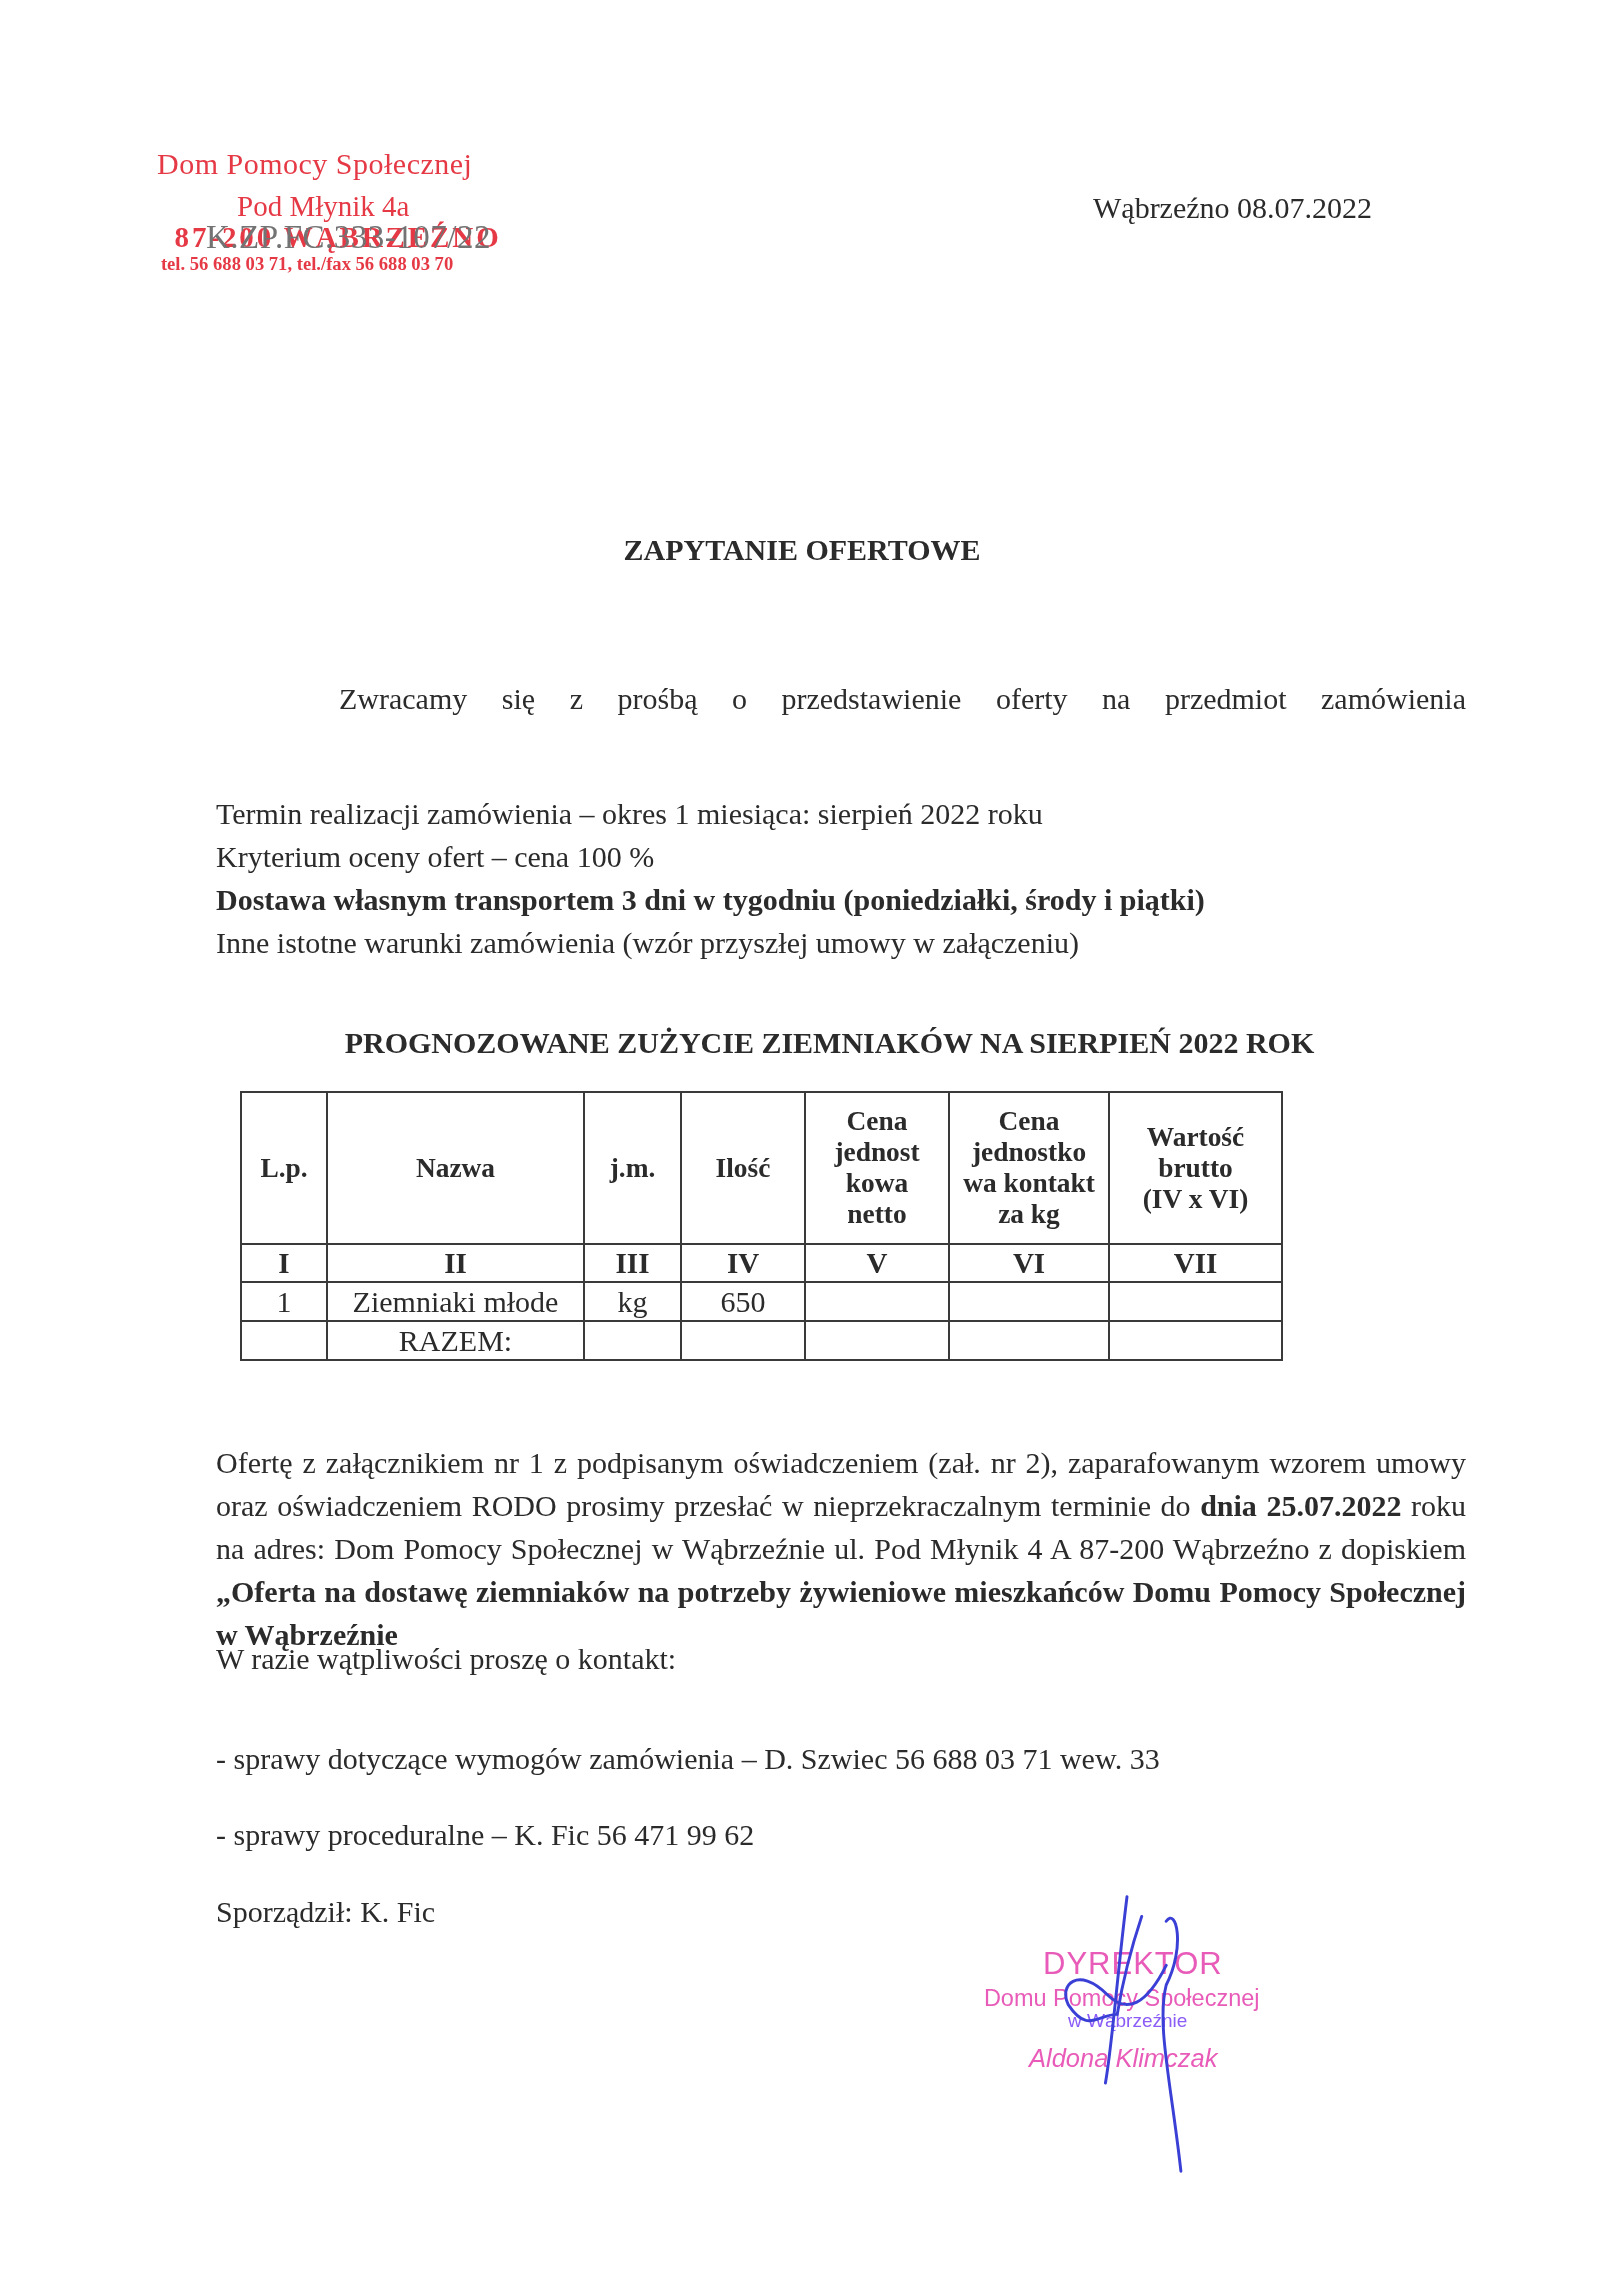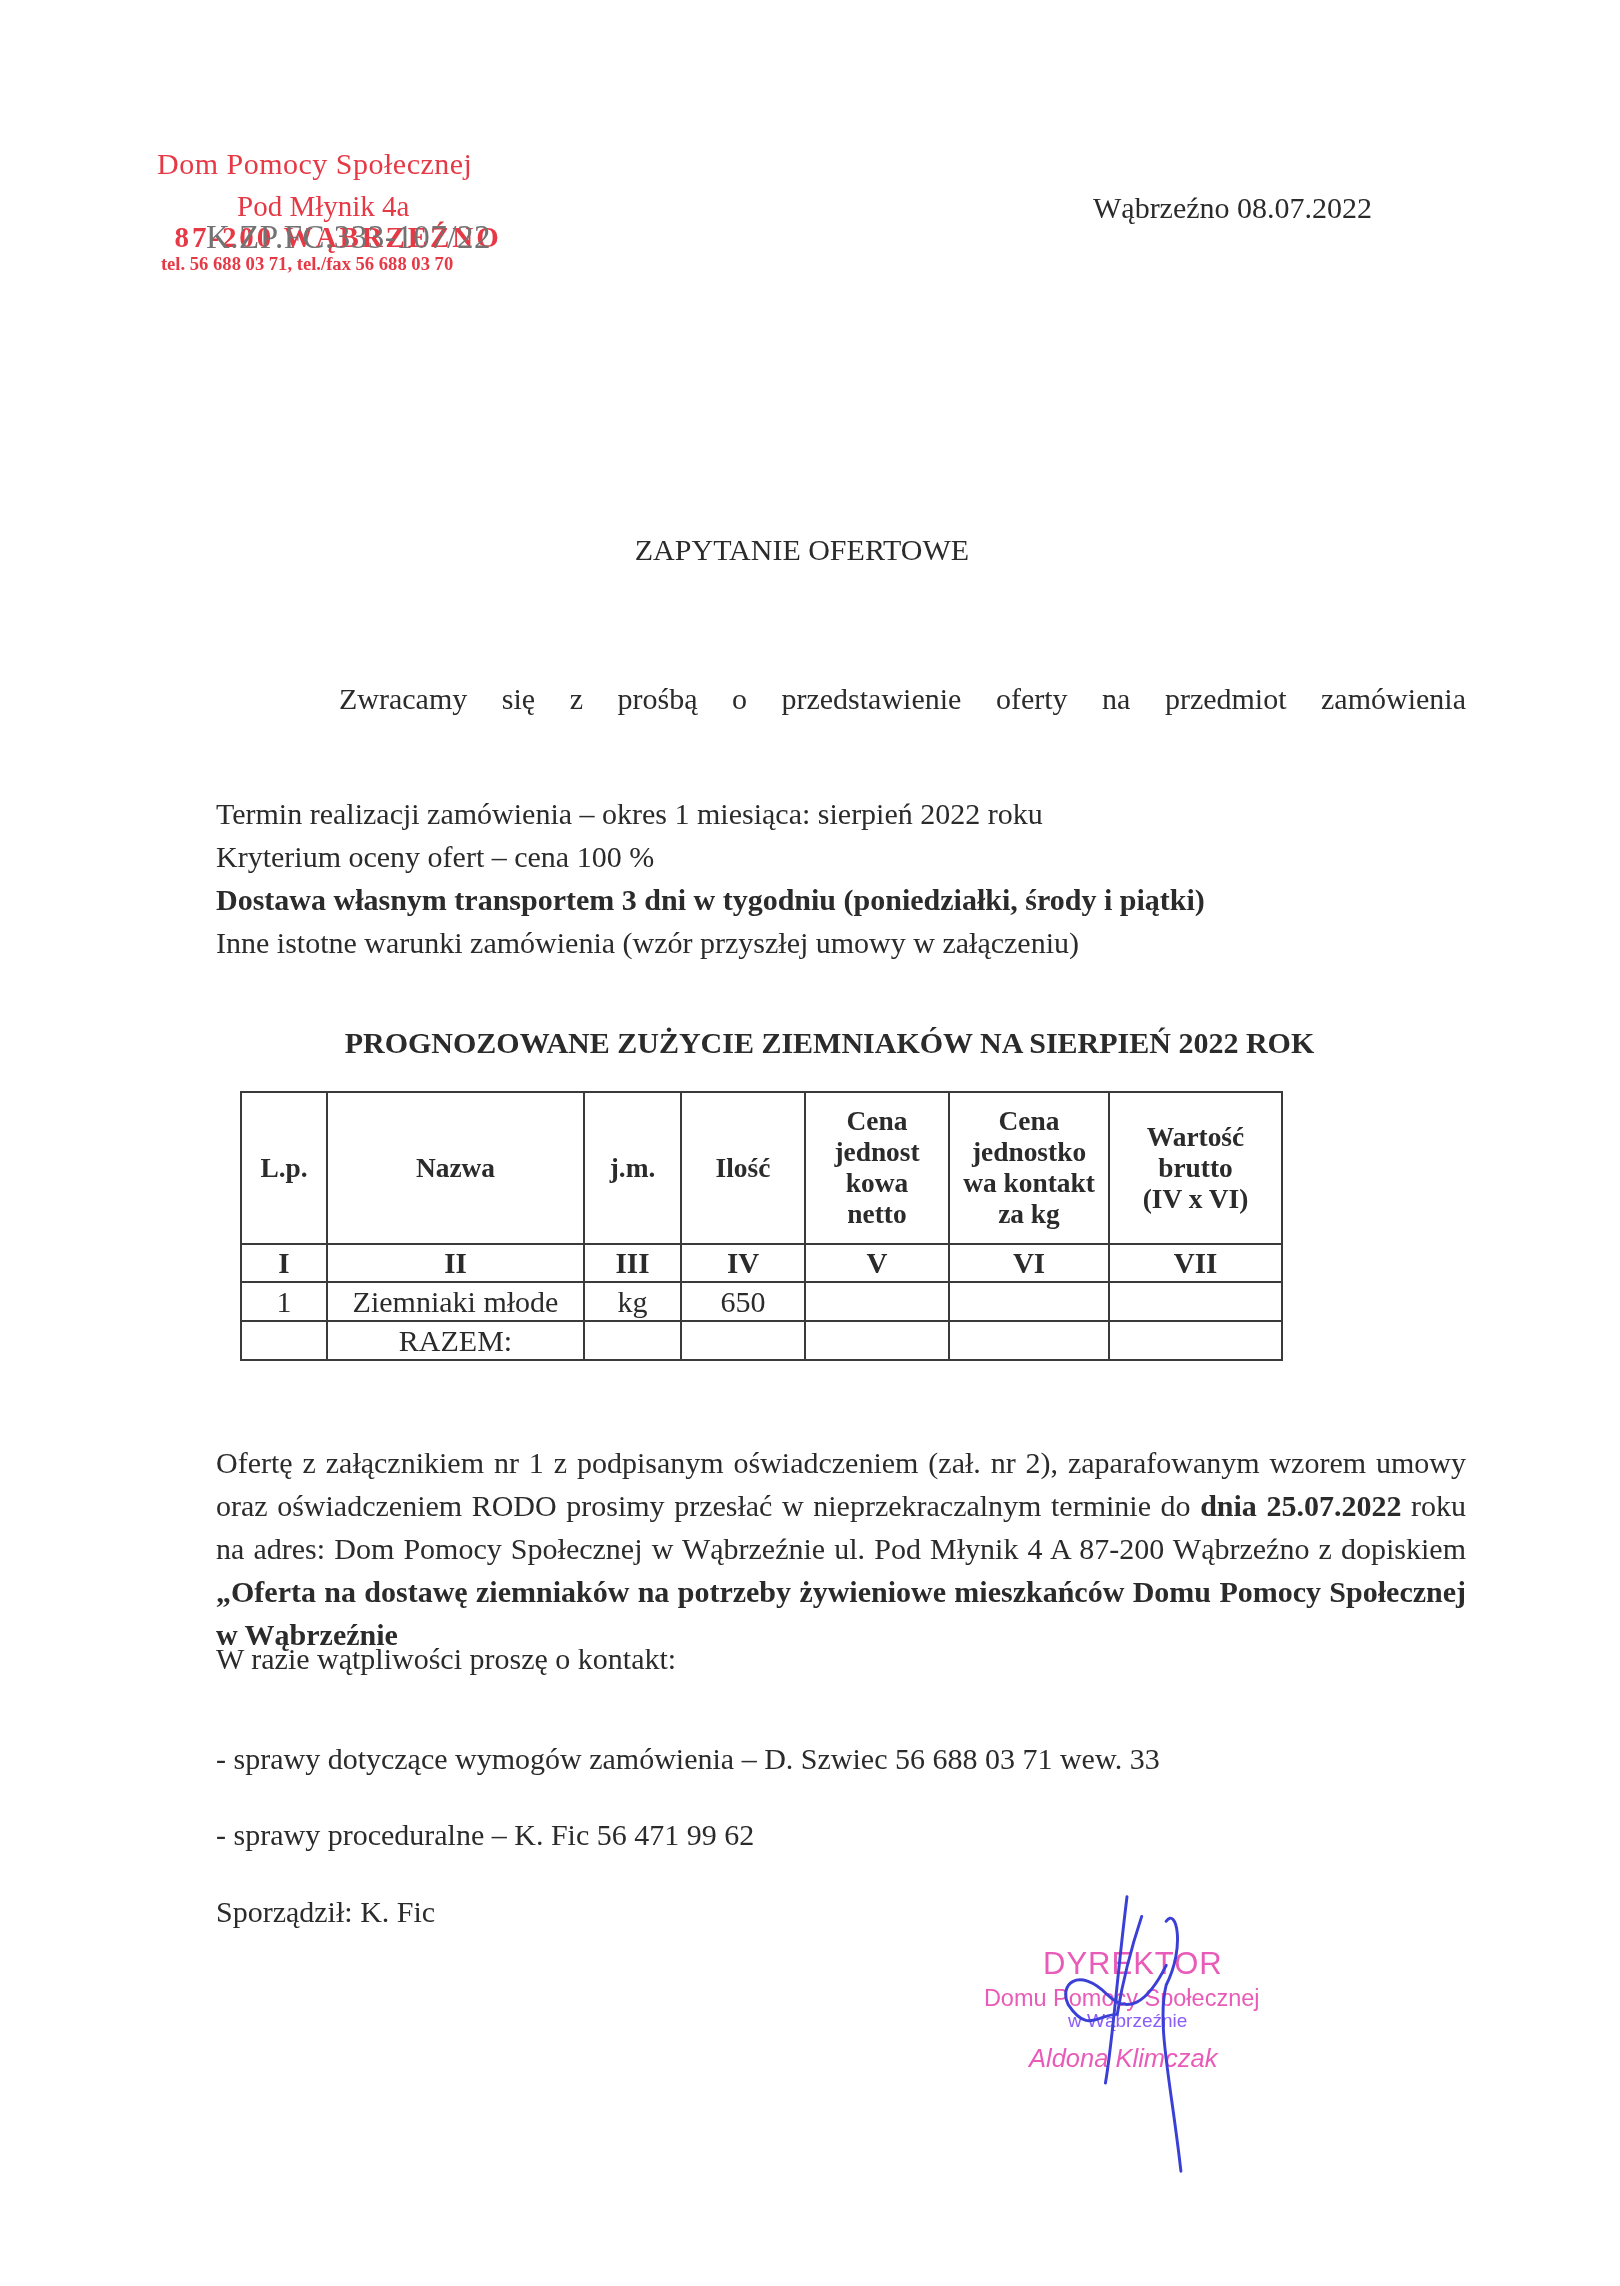--- a/index.html
+++ b/index.html
@@ -13,21 +13,21 @@
   
   .stamp { left: 157px; top: 147px; width: 392px; color: #e63946; font-family: "Liberation Serif", serif; }
   .stamp .l1 { position: absolute; left: 0; top: 0; font-size: 30px; white-space: nowrap; letter-spacing: 0.5px; }
   .stamp .l2 { position: absolute; left: 80px; top: 43px; font-size: 29px; white-space: nowrap; }
   .stamp .l3 { position: absolute; left: 17.6px; top: 74px; font-size: 29px; font-weight: bold; white-space: nowrap; letter-spacing: 2.9px; }
   .stamp .l4 { position: absolute; left: 3.9px; top: 106px; font-size: 18.6px; font-weight: bold; white-space: nowrap; }
   .refno { left: 206px; top: 219px; font-size: 33px; color: #737373; white-space: nowrap; letter-spacing: 0.5px; }
 
   .place-date { left: 1093px; top: 191px; font-size: 30px; white-space: nowrap; }
 
-  .title { left: 0; width: 1604px; top: 533px; text-align: center; font-size: 30px; font-weight: normal; }
+  .title { left: 0; width: 1604px; top: 533px; text-align: center; font-size: 30px; font-weight: bold; }
 
   .para { left: 216px; width: 1250px; font-size: 30px; line-height: 43px; }
   .justify { text-align: justify; text-align-last: left; }
   .indent { text-indent: 123px; margin-top: 40px; }
   .b { font-weight: bold; }
 
   .line { left: 216px; font-size: 30px; white-space: nowrap; }
 
   .subtitle { left: 0; width: 1620px; top: 1026px; text-align: center; font-size: 30px; font-weight: bold; padding-left: 39px; box-sizing: border-box; }
 

